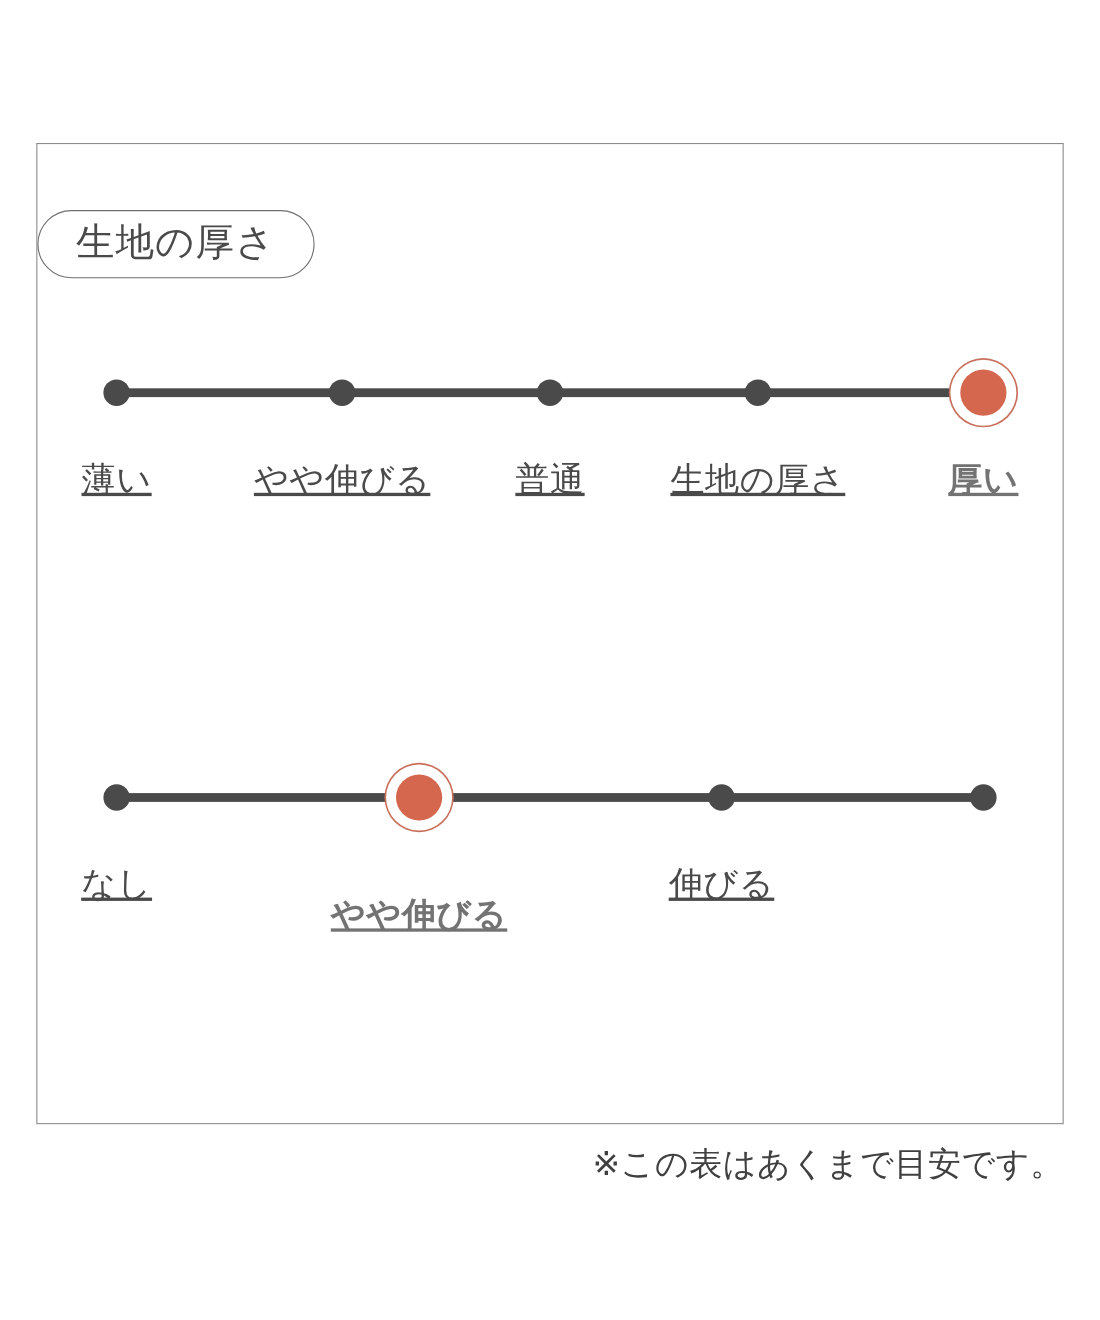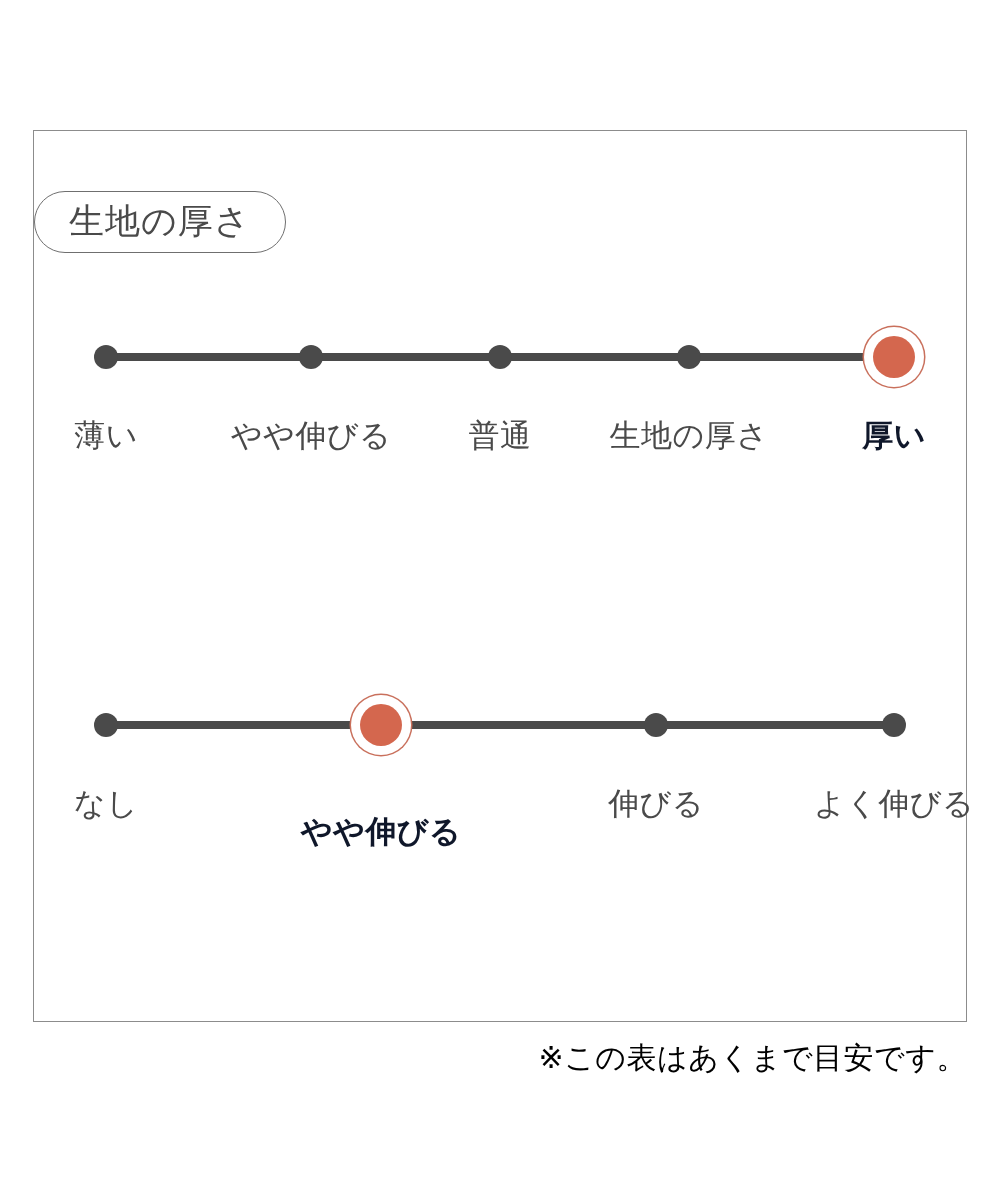--- a/index.html
+++ b/index.html
@@ -96,33 +96,34 @@
   }
   .label {
     position: absolute;
     top: 0;
     transform: translateX(-50%);
     font-size: 31px;
     line-height: 1.2;
     color: #4a4a4a;
     white-space: nowrap;
     letter-spacing: 0.5px;
+    text-decoration: underline;
   }
   .label.selected {
     font-weight: bold;
-    color: #0f172a;
+    color: #737373;
   }
 
   
   .footnote {
     position: absolute;
     right: 33px;
     top: 1038px;
     font-size: 30px;
-    color: #000000;
+    color: #404040;
     letter-spacing: 0.5px;
     white-space: nowrap;
   }
 </style>
 </head>
 <body>
 
 <div class="spec-frame">
 
   <div class="section section-thickness">
@@ -155,19 +156,18 @@
       <div class="dot" style="left:72px;"></div>
       <div class="dot active" style="left:calc(72px + 29.5%);"></div>
       <div class="dot" style="left:calc(72px + 59%);"></div>
       <div class="dot" style="left:calc(100% - 72px);"></div>
     </div>
 
     <div class="labels">
       <div class="label" style="left:72px;">なし</div>
       <div class="label selected" style="left:calc(72px + 29.5%);margin-top:28px;">やや伸びる</div>
       <div class="label" style="left:calc(72px + 59%);">伸びる</div>
-      <div class="label" style="left:calc(100% - 72px);">よく伸びる</div>
     </div>
   </div>
 
 </div>
 
 <div class="footnote">※この表はあくまで目安です。</div>
 
 </body></html>

